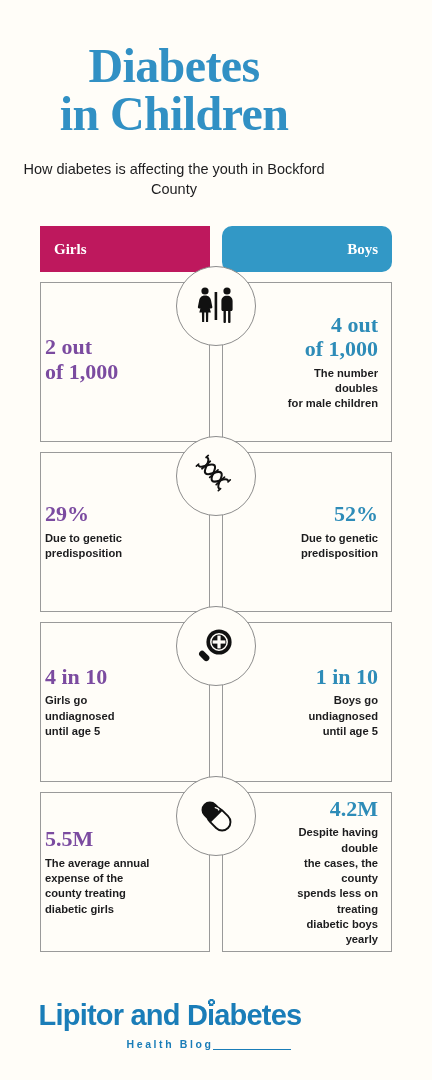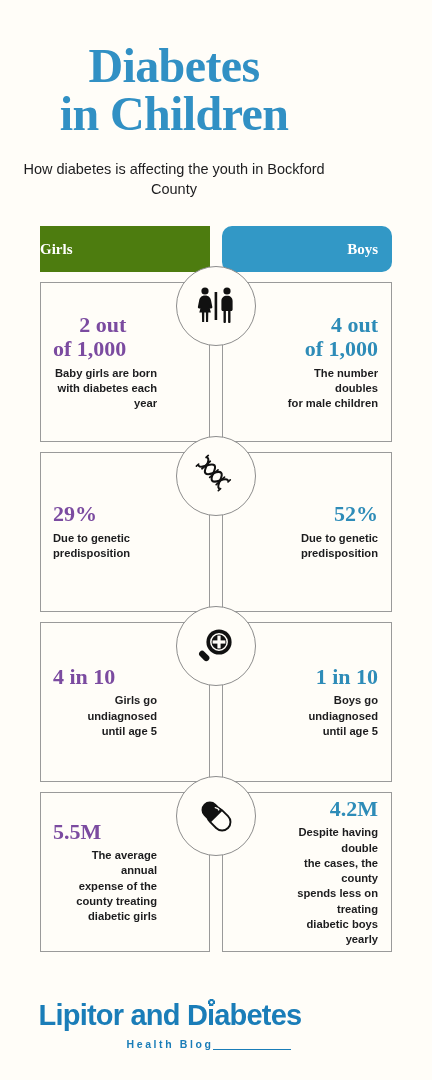--- a/index.html
+++ b/index.html
@@ -55,32 +55,32 @@
   .hdr-row .cell{ border:none; height:46px; }
   .hdr{
     height:46px;
     display:flex;
     align-items:center;
     font-family:"Liberation Serif", serif;
     font-weight:bold;
     font-size:15px;
     color:#ffffff;
   }
-  .hdr.girls{ background:#4d7c0f; justify-content:flex-start; }
+  .hdr.girls{ background:#be185d; justify-content:flex-start; padding-left:14px; }
   .hdr.boys{ background:#3298c6; justify-content:flex-end; padding-right:14px;border-radius:10px; }
 
   
   .data-row .cell{
     height:160px;
     display:flex;
     flex-direction:column;
     justify-content:center;
     padding:0 12px;
   }
-  .data-row .cell.left{ align-items:flex-start; text-align:right; padding-left:12px; padding-right:52px;}
+  .data-row .cell.left{ align-items:flex-start; text-align:left; padding-left:4px; padding-right:52px;}
   .data-row .cell.right{ align-items:flex-end; text-align:right; padding-right:13px; padding-left:52px;}
 
   .stat{
     font-family:"Liberation Serif", serif;
     font-weight:bold;
     font-size:22px;
     line-height:1.12;
     margin-bottom:4px;
     white-space:pre-line;
   }
@@ -176,22 +176,20 @@
       </div>
       <div class="cell">
         <div class="hdr boys">Boys</div>
       </div>
     </div>
 
     <div class="row data-row">
       <div class="cell left">
         <div class="stat p">2 out
 of 1,000</div>
-        <div class="desc">Baby girls are born
-with diabetes each year</div>
       </div>
       <div class="cell right">
         <div class="stat b">4 out
 of 1,000</div>
         <div class="desc">The number doubles
 for male children</div>
       </div>
       <div class="circle" style="top:40px;">
         <svg width="46" height="46" viewBox="0 0 46 46">
 

